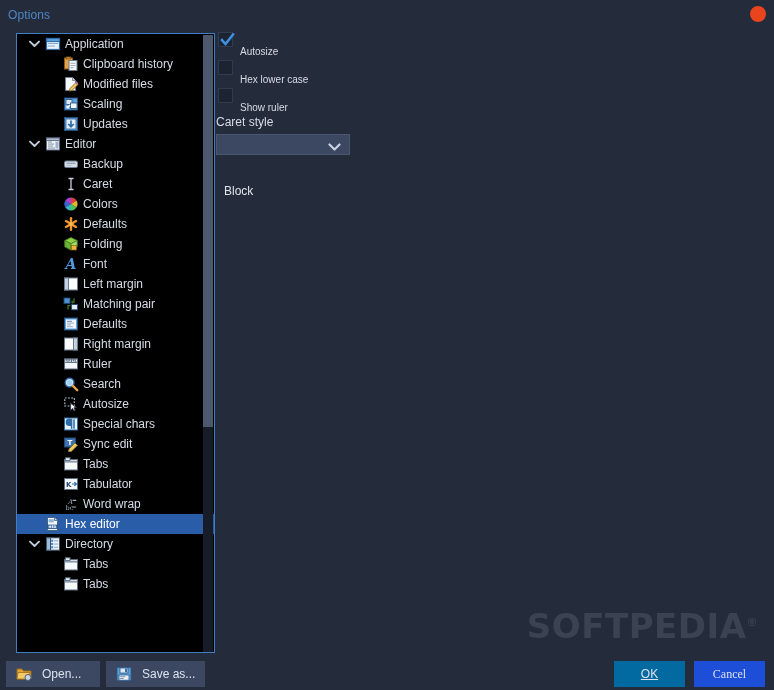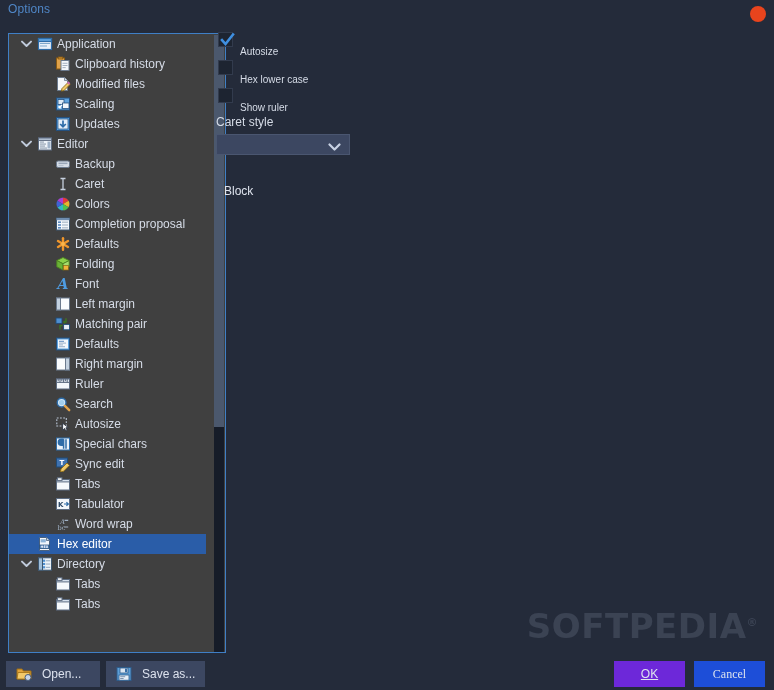--- a/index.html
+++ b/index.html
@@ -22,44 +22,44 @@
   .titlebar {
     position: absolute;
     top: 0; left: 0;
     width: 774px;
     height: 27px;
     background: #242B3A;
   }
   .titlebar-label {
     position: absolute;
     left: 8px;
-    top: 2px;
+    top: 8px;
     font-size: 12px;
     color: #4F86C6;
     letter-spacing: .1px;
   }
   .close-btn {
     position: absolute;
     right: 8px;
     top: 6px;
     width: 16px;
     height: 16px;
     border-radius: 50%;
     background: #E8441D;
     cursor: pointer;
   }
 
   
   .tree-panel {
     position: absolute;
-    left: 8px;
+    left: 16px;
     top: 33px;
-    width: 218px;
+    width: 199px;
     height: 620px;
-    background: #404040;
+    background: #000000;
     border: 1px solid #3F7FC6;
     overflow: hidden;
   }
   .tree-inner {
     position: absolute;
     left: 0;
     top: 0;
     width: 188px;
   }
   .tree-row {
@@ -235,21 +235,21 @@
   }
   .btn-tl { text-align: left; }
   .btn-tl .btn-text {
     position: absolute;
     left: 36px;
     top: 5px;
     line-height: 16px;
   }
   #open-btn   { left: 6px;   bottom: 3px; width: 94px; }
   #saveas-btn { left: 106px; bottom: 3px; width: 99px; }
-  #ok-btn     { left: 614px; bottom: 3px; width: 71px; background: #6d28d9; }
+  #ok-btn     { left: 614px; bottom: 3px; width: 71px; background: #0369a1; }
   #cancel-btn { left: 694px; bottom: 3px; width: 71px; background: #1d4ed8; font-family: Liberation Serif, serif; }
   #ok-btn .btn-text, #cancel-btn .btn-text {
     display: block;
     line-height: 26px;
   }
   .ul { text-decoration: underline; }
 </style>
 </head>
 <body>
 
@@ -346,33 +346,20 @@
         <span class="ic"><svg width="16" height="16" viewBox="0 0 16 16">
             <circle cx="8" cy="8" r="6.3" fill="#2A3342" stroke="#4A5A70" stroke-width=".6"></circle>
             <path d="M8 8 L8 1.7 A6.3 6.3 0 0 1 13.5 4.8 Z" fill="#E33B3B"></path>
             <path d="M8 8 L13.5 4.8 A6.3 6.3 0 0 1 13.5 11.2 Z" fill="#E8B52F"></path>
             <path d="M8 8 L13.5 11.2 A6.3 6.3 0 0 1 8 14.3 Z" fill="#4FC24F"></path>
             <path d="M8 8 L8 14.3 A6.3 6.3 0 0 1 2.5 11.2 Z" fill="#35B6C6"></path>
             <path d="M8 8 L2.5 11.2 A6.3 6.3 0 0 1 2.5 4.8 Z" fill="#3F63D6"></path>
             <path d="M8 8 L2.5 4.8 A6.3 6.3 0 0 1 8 1.7 Z" fill="#A93FD6"></path>
           </svg></span>
         <span class="lbl">Colors</span>
-      </div>
-      <div class="tree-row d1">
-        <span class="ic"><svg width="16" height="16" viewBox="0 0 16 16">
-            <rect x="1.5" y="2" width="13" height="12" fill="#F2F6FB" stroke="#3C5670" stroke-width="1"></rect>
-            <rect x="1.5" y="2" width="13" height="2.2" fill="#6E8CAE"></rect>
-            <rect x="3" y="5.4" width="3" height="1.6" fill="#5C8AC0"></rect>
-            <rect x="7" y="5.6" width="6" height="1.2" fill="#AAB8C8"></rect>
-            <rect x="3" y="8.2" width="3" height="1.6" fill="#5C8AC0"></rect>
-            <rect x="7" y="8.4" width="6" height="1.2" fill="#AAB8C8"></rect>
-            <rect x="3" y="11" width="3" height="1.6" fill="#5C8AC0"></rect>
-            <rect x="7" y="11.2" width="6" height="1.2" fill="#AAB8C8"></rect>
-          </svg></span>
-        <span class="lbl">Completion proposal</span>
       </div>
       <div class="tree-row d1">
         <span class="ic"><svg width="16" height="16" viewBox="0 0 16 16">
             <g stroke="#F0962B" stroke-width="2.4" stroke-linecap="round">
               <path d="M8 2.2 v11.6"></path>
               <path d="M3 5 l10 6"></path>
               <path d="M13 5 l-10 6"></path>
             </g>
             <circle cx="8" cy="8" r="1.9" fill="#F7B64E"></circle>
           </svg></span>

